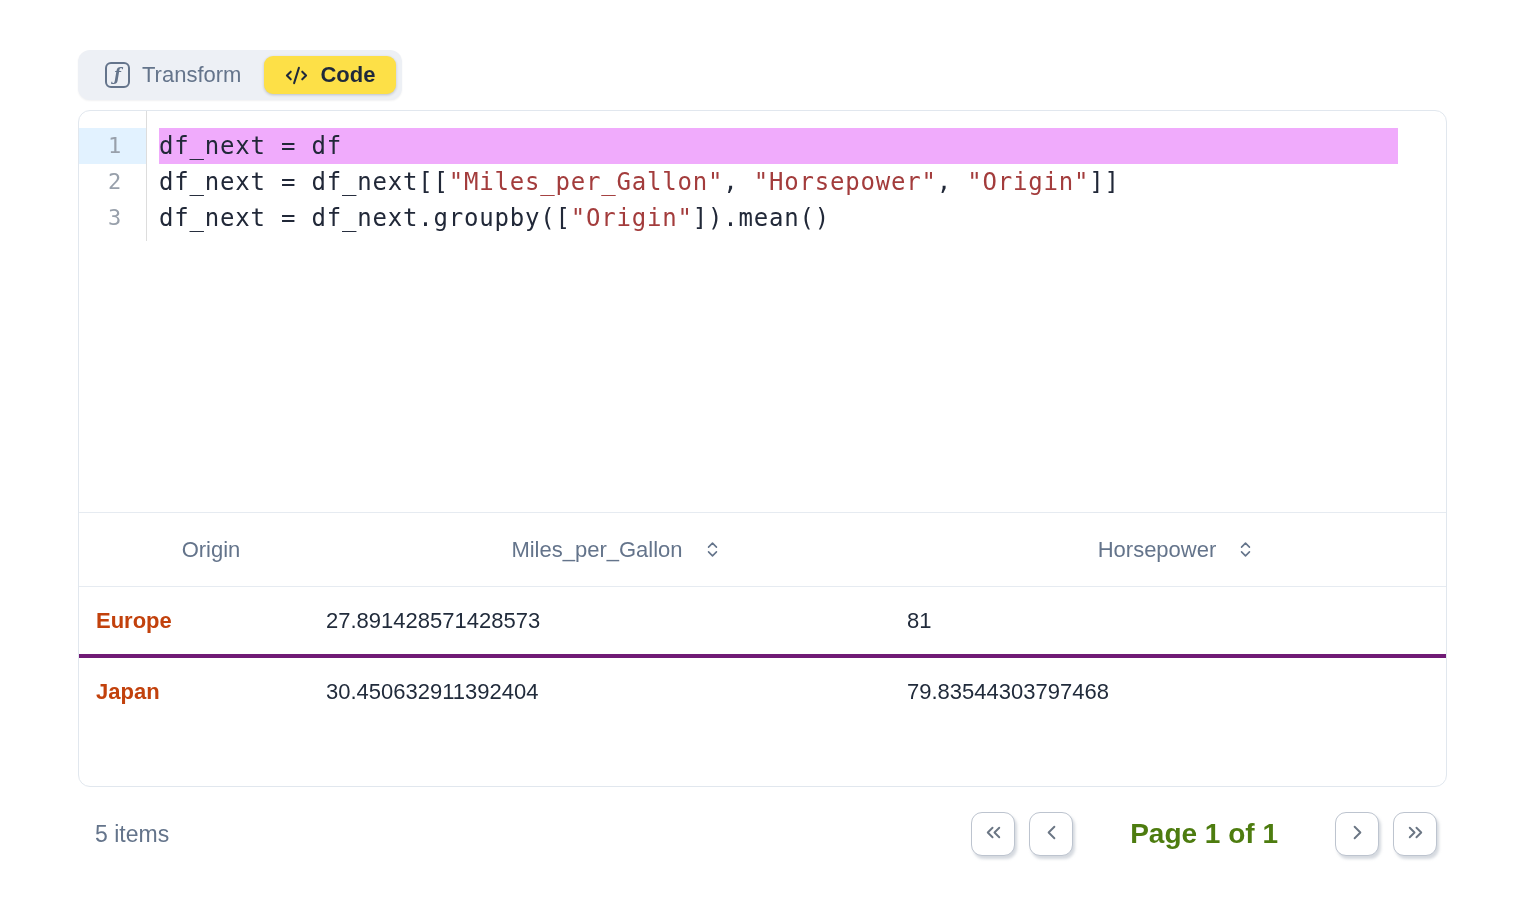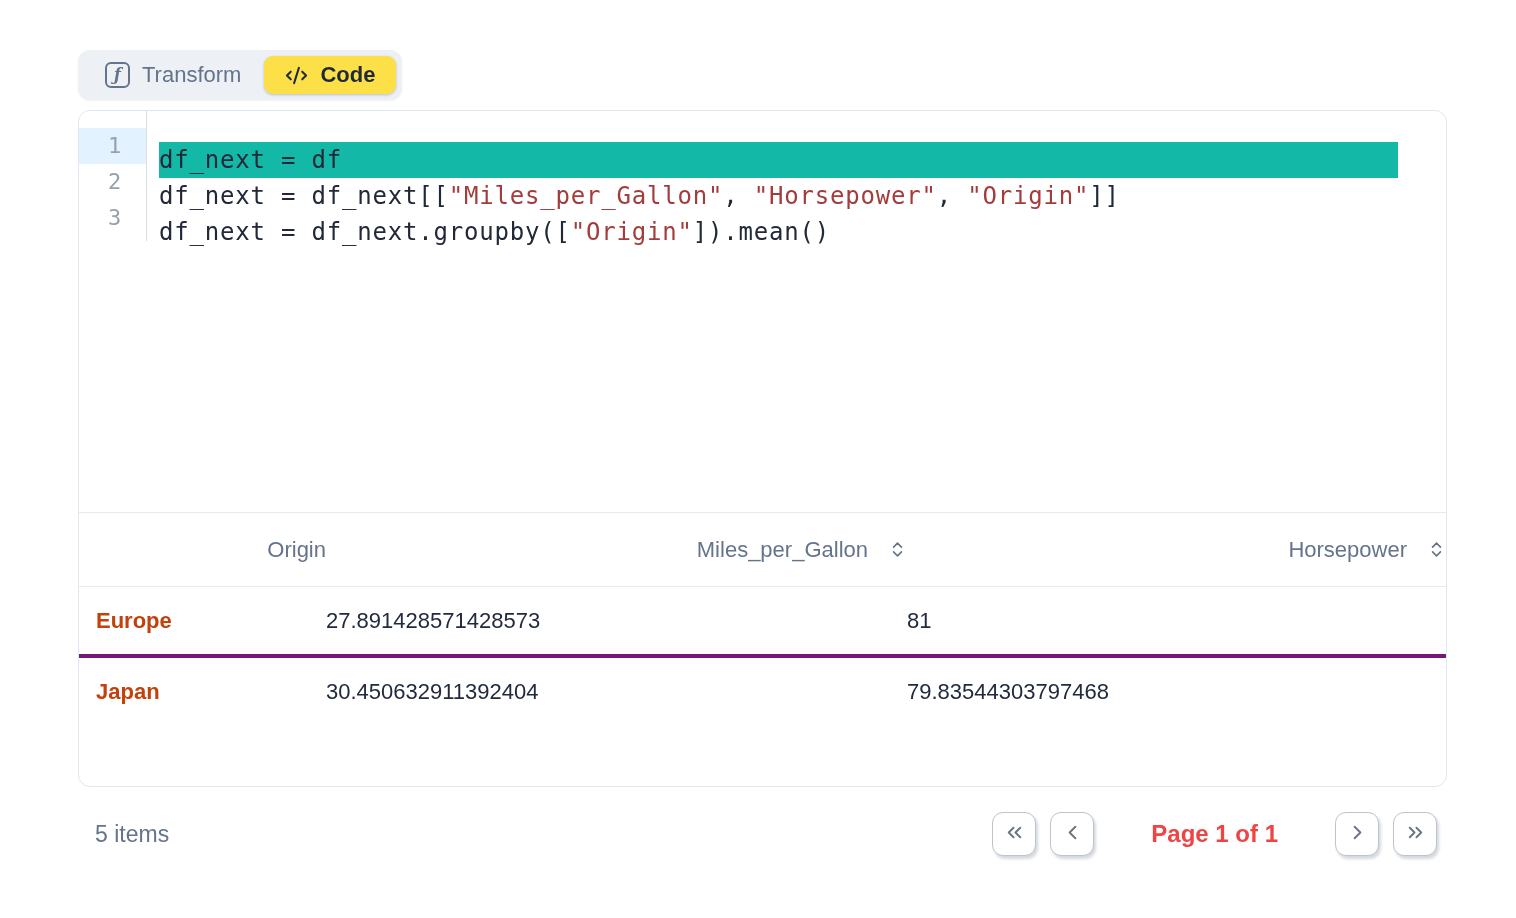--- a/index.html
+++ b/index.html
@@ -50,28 +50,28 @@
   .editor-scroll { display: flex; align-items: flex-start; }
   .gutter {
     flex: 0 0 68px; box-sizing: border-box; border-right: 1px solid #dddddd;
     padding: 17px 0 5px; color: #98a0ab; font-size: 22px; text-align: right;
     user-select: none;
   }
   .gutter-line { height: 36px; padding-right: 24px; }
   .gutter-line.active { background: #e2f2ff; }
   .codearea { flex: 1; padding: 17px 0 5px 12px; min-width: 0; }
   .code-line { height: 36px; white-space: pre; width: calc(100% - 48px); color: #212838; }
-  .code-line.active { background: #14b8a6; margin-top: 14px; }
+  .code-line.active { background: #f0abfc; }
   .seg-string { color: #a33c3c; }
   .seg-code { color: #212838; }
 
   
   table.grid { width: 100%; border-collapse: collapse; table-layout: fixed; font-size: 22px; }
   table.grid th {
-    height: 73px; text-align: right; font-weight: 400; color: #64748b;
+    height: 73px; text-align: center; font-weight: 400; color: #64748b;
     border-bottom: 1px solid #e6ebf1; padding: 0;
   }
   table.grid th.first, table.grid td.first { padding-left: 17px; }
   .th-inner { display: inline-flex; align-items: center; gap: 20px; }
   .sort-icon { color: #64748b; display: inline-flex; }
   table.grid td { height: 67px; padding: 0; color: #212b3b; }
   table.grid tbody tr + tr td { border-top: 4px solid #701a75; }
   table.grid td.origin { font-weight: 700; color: #c2410c; }
 
   
@@ -83,21 +83,21 @@
   .items-count { color: #64748b; font-size: 23px; }
   .pager { display: flex; align-items: center; }
   .pager-btn {
     width: 44px; height: 44px; box-sizing: border-box; background: #ffffff;
     border: 1.5px solid #bdc4cf; border-radius: 11px; color: #6b7684;
     display: inline-flex; align-items: center; justify-content: center;
     cursor: pointer; box-shadow: 2px 3px 3px rgba(151,161,175,0.4);
     padding: 0;
   }
   .pager-btn + .pager-btn { margin-left: 14px; }
-  .page-label { font-size: 24px; font-weight: 600; color: #ef4444; margin: 0 57px; white-space: nowrap; }
+  .page-label { font-size: 28px; font-weight: 600; color: #4d7c0f; margin: 0 57px; white-space: nowrap; }
 </style>
 </head>
 <body>
 
 <div class="stage">
 
   <div class="tabbar">
     <button class="tab">
       <span class="ficon">ƒ</span>
       <span>Transform</span>

